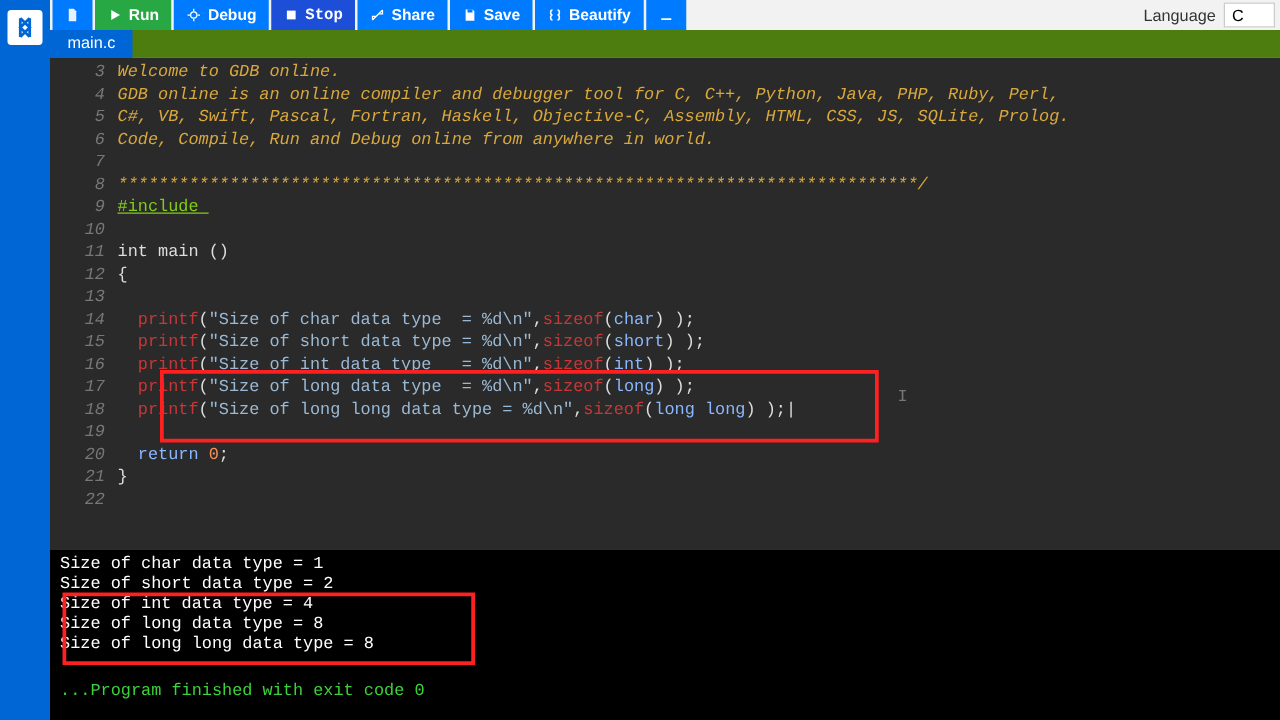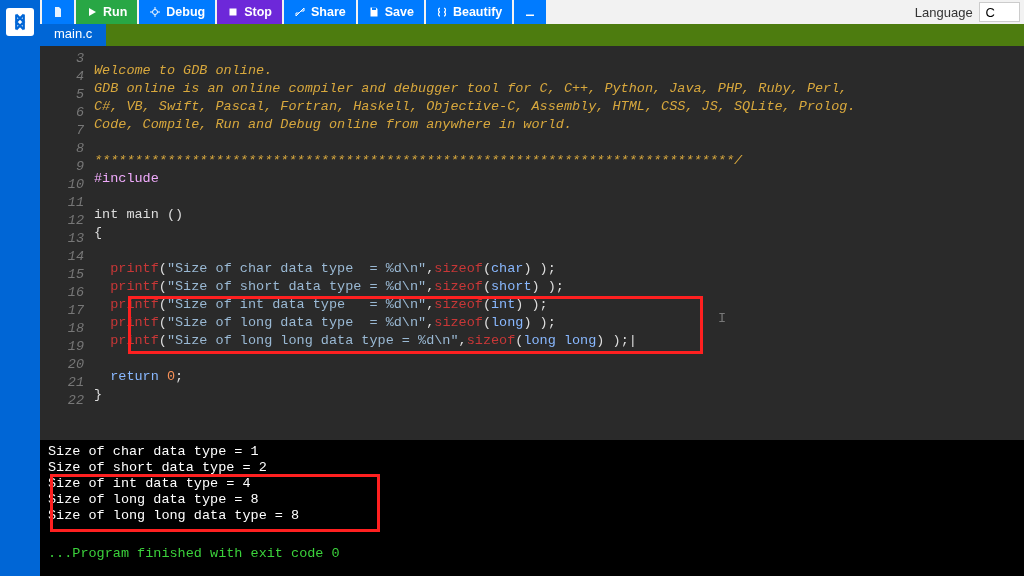--- a/index.html
+++ b/index.html
@@ -11,34 +11,34 @@
 .left-rail .logo svg { width:18px; height:18px; }
 
 .main { flex:1; display:flex; flex-direction:column; }
 
 .toolbar { height:24px; background:#f2f2f2; display:flex; align-items:stretch; }
 .toolbar-left { display:flex; gap:2px; padding-left:2px; }
 .toolbar-right { margin-left:auto; display:flex; align-items:center; padding-right:4px; font-family:Arial,sans-serif; font-size:13px;text-align:center; }
 .tbtn { border:none; color:#fff; font-family:Arial,sans-serif; font-size:12.5px; font-weight:bold; padding:0 10px; display:flex; align-items:center; gap:5px; cursor:pointer; }
 .tbtn.icon-only { padding:0 10px; }
 .tbtn svg { width:12px; height:12px; }
-.c-green { background:#28a745; } .c-blue { background:#007bff; } .c-red { background:#6d28d9; }
+.c-green { background:#28a745; } .c-blue { background:#007bff; } .c-red { background:#1d4ed8;font-family:Liberation Mono, monospace; }
 
 .lang-label { color:#333; margin-right:6px; }
 .lang-value { background:#fff; border:1px solid #ccc; padding:1px 24px 1px 6px; height:20px; display:flex; align-items:center; }
 
 .tabbar { height:22px; background:#4d7c0f; display:flex; }
 .tab { background:#0066d6; color:#fff; padding:2px 14px; font-family:Arial,sans-serif; font-size:13px; cursor:pointer; }
 
 .editor { flex:1; background:#2a2a2a; display:flex; overflow:hidden; position:relative; font-style:italic; }
 .gutter { width:54px; text-align:right; padding-right:10px; color:#777; line-height:18px; padding-top:4px; }
-.code { flex:1; line-height:18px; padding-top:4px; color:#ccc; white-space:pre;margin-top:12px; }
+.code { flex:1; line-height:18px; padding-top:4px; color:#ccc; white-space:pre; }
 
 .k-comment { color:#d8a83d; font-style:italic; }
-.k-include { color:#f0abfc; font-style:normal; }
+.k-include { color:#84cc16; font-style:normal;text-decoration:underline; }
 .k-string { color:#9ab9d4; font-style:normal; } 
 .k-kw { color:#89b8ff; font-style:normal; }
 .k-num { color:#f99157; font-style:normal; }
 .k-fn { color:#c83737; font-style:normal; }
 .k-plain { color:#ddd; font-style:normal; }
 
 .red-box-editor { position:absolute; border:3px solid #ff2020; left:88px; top:250px; width:575px; height:58px; pointer-events:none; }
 .cursor { position:absolute; color:#777; left:678px; top:265px; font-style:normal; }
 
 .panel-toolbar { height:20px; background:#e8e8e8; border-top:1px solid #aaa; border-bottom:1px solid #aaa; display:flex; align-items:center; padding:0 6px; gap:10px; font-family:Arial,sans-serif; }

